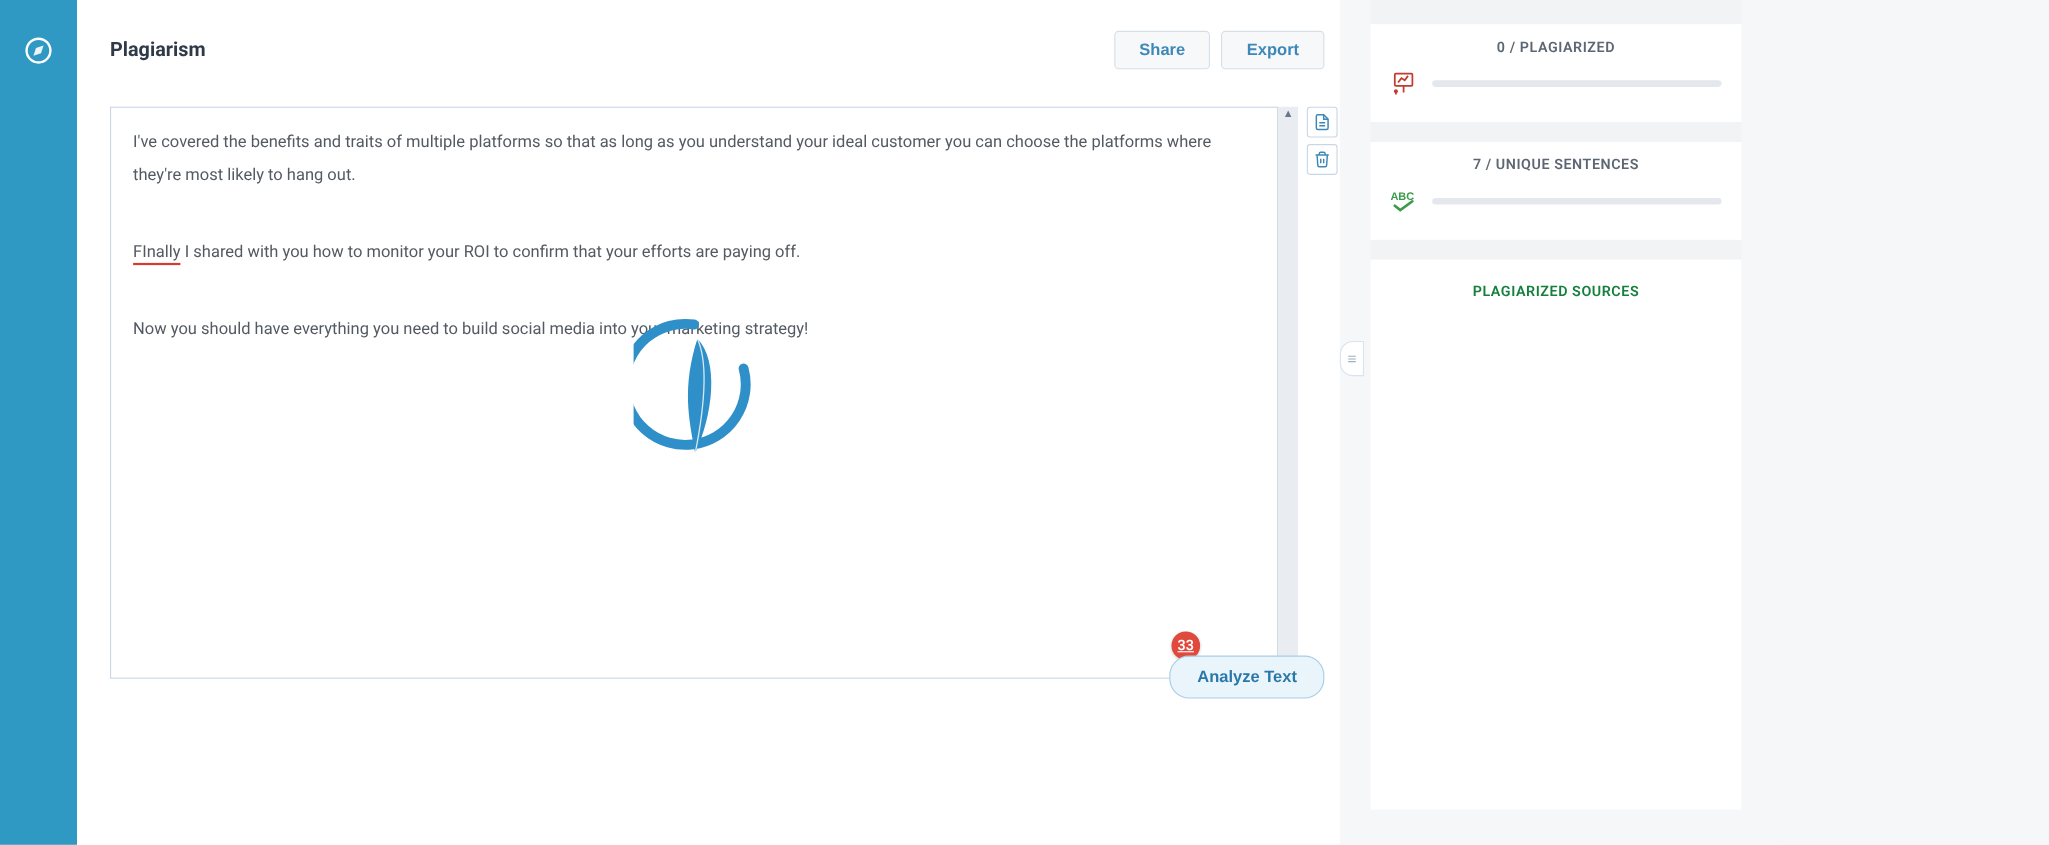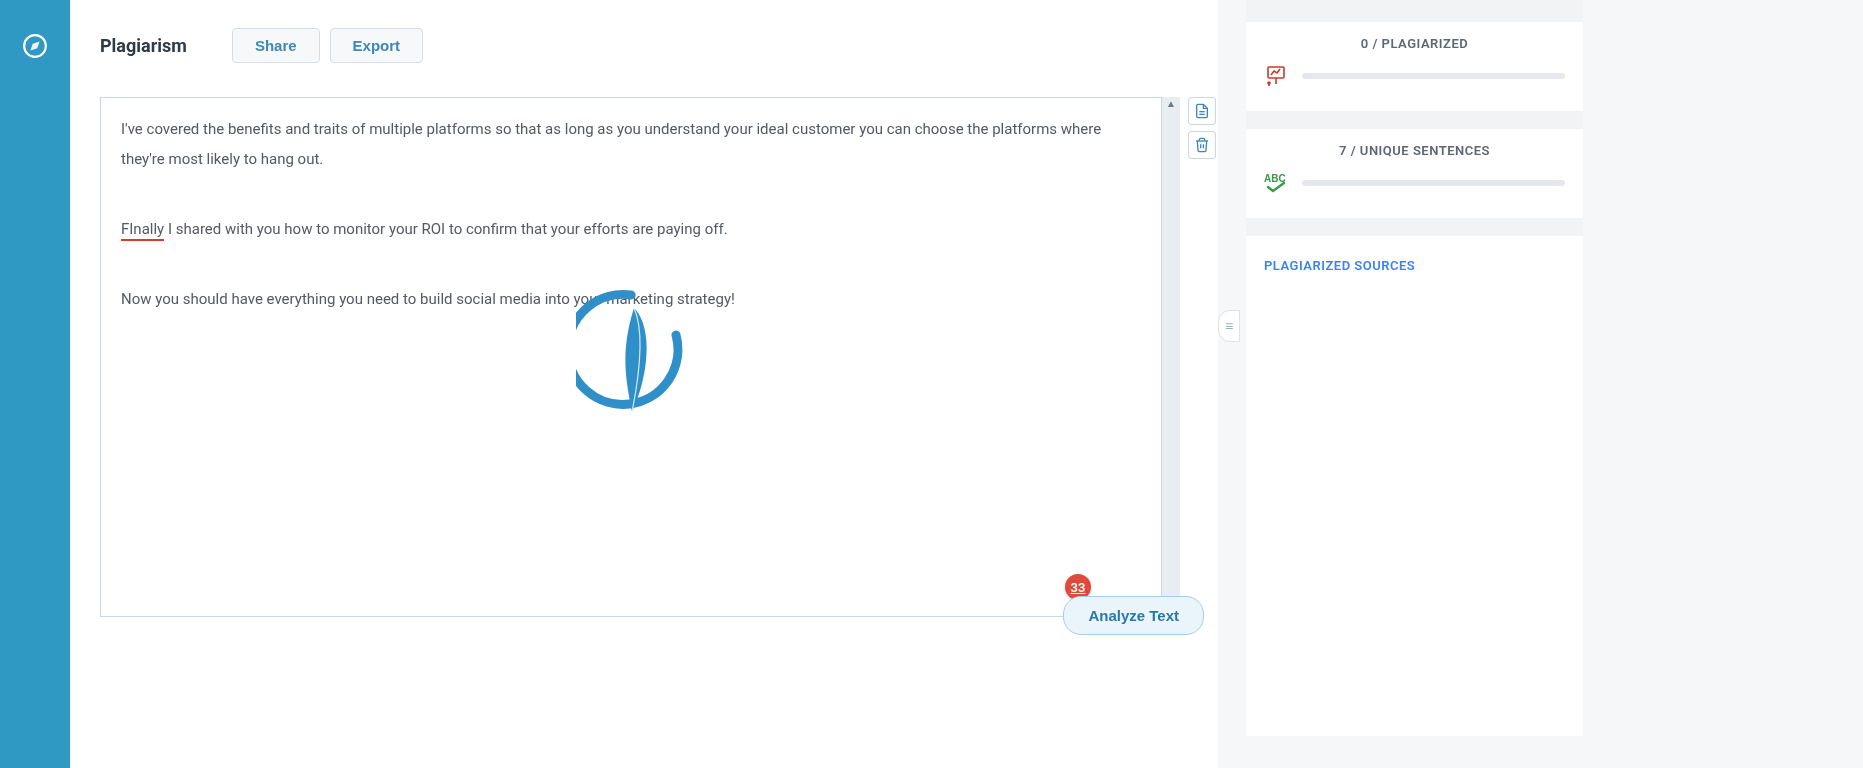--- a/index.html
+++ b/index.html
@@ -41,20 +41,21 @@
     left: 70px;
     top: 0;
     width: 1148px;
     height: 768px;
     background: #fff;
     padding: 28px 0 0 30px;
   }
   .header-row {
     display: flex;
     align-items: center;
+    justify-content: space-between;
     padding-right: 14px;
     gap: 45px;
   }
   .title {
     font-size: 18px;
     font-weight: 700;
     color: #2e3a47;
   }
   .actions {
     display: flex;
@@ -197,24 +198,25 @@
     background: #e4e8ec;
     border-radius: 3px;
   }
   .sources-card {
     background: #fff;
     margin-top: 18px;
     padding: 22px 18px;
     height: 500px;
   }
   .sources-title {
+    text-align: center;
     font-size: 13px;
     font-weight: 600;
     letter-spacing: 0.5px;
-    color: #3b82f6;
+    color: #15803d;
   }
   .grip {
     position: absolute;
     left: 1218px;
     top: 310px;
     width: 22px; height: 32px;
     background: #fff;
     border: 1px solid #dbe3eb;
     border-radius: 12px 0 0 12px;
     display: flex; align-items: center; justify-content: center;

